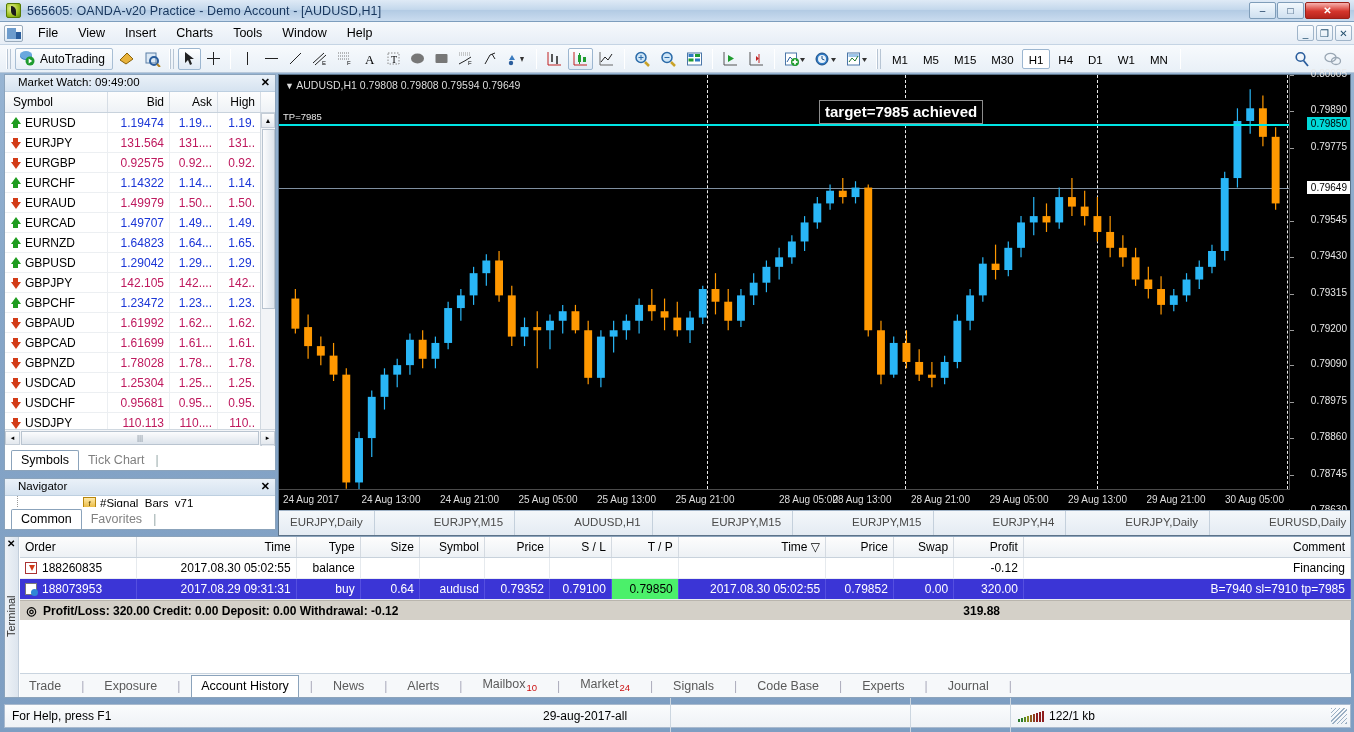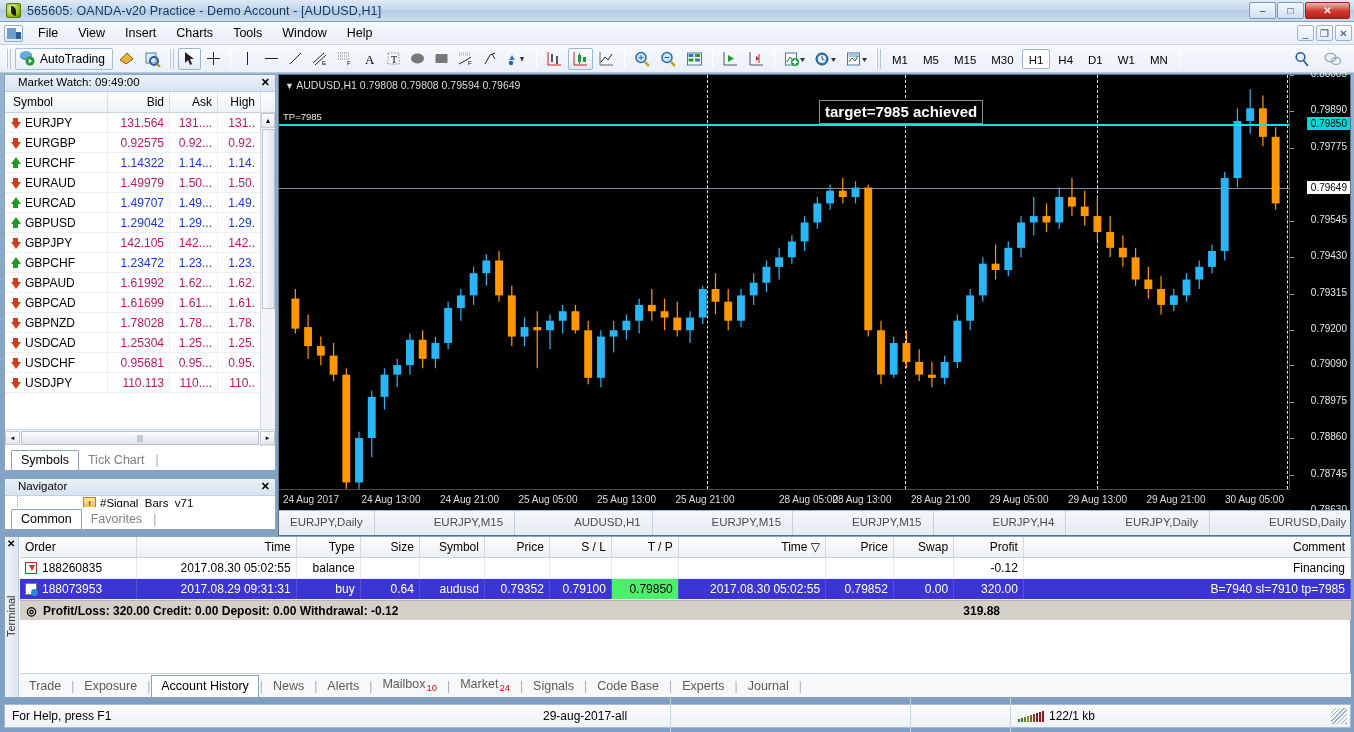--- a/index.html
+++ b/index.html
@@ -171,21 +171,21 @@
   .sumrow{ display:flex; height:20px; background:#d4d0c8; font-size:12px; font-weight:bold;
      align-items:center; border-top:1px solid #b9b5ad;}
   .ordico{ width:12px;height:12px; display:inline-block; vertical-align:-2px; margin-right:5px; position:relative;}
   .ordico.bal{ background:#fff; border:1px solid #a33; }
   .ordico.bal:after{ content:"";position:absolute;left:3px;top:2px;border-left:3px solid transparent;
      border-right:3px solid transparent;border-top:6px solid #d23b17;}
   .ordico.doc{ background:#fff; border:1px solid #7a7a7a;}
   .ordico.doc:after{ content:"";position:absolute;right:-2px;bottom:-2px;width:7px;height:7px;
      border-radius:50%;background:#2f86d6;}
   .term-tabs{ position:absolute; left:15px; bottom:0; width:1331px; height:24px;
-     display:flex; align-items:flex-end; background:#f6f8fa; border-top:1px solid #c9d4df;}
+     display:flex; align-items:flex-end; background:#f6f8fa; border-top:1px solid #c9d4df;gap:10px;}
   .ttab{ font-size:12.5px; padding:3px 9px 4px; color:#5a5a5a; white-space:nowrap;}
   .ttab.on{ color:#000; background:#fff; border:1px solid #8ba3bb; border-bottom:none;}
   .ttab-sep{ color:#aab; padding:3px 1px 4px;}
   .badge{ color:#cc1111; font-size:9.5px; vertical-align:-3px; margin-left:1px;margin-top:28px;}
 
   .statusbar{ position:absolute; left:4px; bottom:4px; width:1347px; height:24px;
      background:linear-gradient(180deg,#fbfcfd,#eef2f6); border:1px solid #a9bace;
      display:flex; align-items:center; font-size:12px;}
   .sb-cell{ height:37px; display:flex; align-items:center; padding:8px 7px;
      border-right:1px solid #ccd6e0;}
@@ -462,20 +462,26 @@
       <span class="x">✕</span>
     </div>
     <div class="mw-head">
       <div class="c-sym" style="padding-left:8px !important;">Symbol</div>
       <div class="c-bid">Bid</div>
       <div class="c-ask">Ask</div>
       <div class="c-hi">High</div>
     </div>
     <div class="mw-rows" id="mw-rows">
         <div class="mw-row">
+          <div class="c-sym"><span class="arr up"></span><span>EURUSD</span></div>
+          <div class="c-bid up-t">1.19474</div>
+          <div class="c-ask up-t">1.19...</div>
+          <div class="c-hi up-t">1.19.</div>
+        </div>
+        <div class="mw-row">
           <div class="c-sym"><span class="arr dn"></span><span>EURJPY</span></div>
           <div class="c-bid dn-t">131.564</div>
           <div class="c-ask dn-t">131....</div>
           <div class="c-hi dn-t">131..</div>
         </div>
         <div class="mw-row">
           <div class="c-sym"><span class="arr dn"></span><span>EURGBP</span></div>
           <div class="c-bid dn-t">0.92575</div>
           <div class="c-ask dn-t">0.92...</div>
           <div class="c-hi dn-t">0.92.</div>
@@ -490,20 +496,26 @@
           <div class="c-sym"><span class="arr dn"></span><span>EURAUD</span></div>
           <div class="c-bid dn-t">1.49979</div>
           <div class="c-ask dn-t">1.50...</div>
           <div class="c-hi dn-t">1.50.</div>
         </div>
         <div class="mw-row">
           <div class="c-sym"><span class="arr up"></span><span>EURCAD</span></div>
           <div class="c-bid up-t">1.49707</div>
           <div class="c-ask up-t">1.49...</div>
           <div class="c-hi up-t">1.49.</div>
+        </div>
+        <div class="mw-row">
+          <div class="c-sym"><span class="arr up"></span><span>EURNZD</span></div>
+          <div class="c-bid up-t">1.64823</div>
+          <div class="c-ask up-t">1.64...</div>
+          <div class="c-hi up-t">1.65.</div>
         </div>
         <div class="mw-row">
           <div class="c-sym"><span class="arr up"></span><span>GBPUSD</span></div>
           <div class="c-bid up-t">1.29042</div>
           <div class="c-ask up-t">1.29...</div>
           <div class="c-hi up-t">1.29.</div>
         </div>
         <div class="mw-row">
           <div class="c-sym"><span class="arr dn"></span><span>GBPJPY</span></div>
           <div class="c-bid dn-t">142.105</div>

